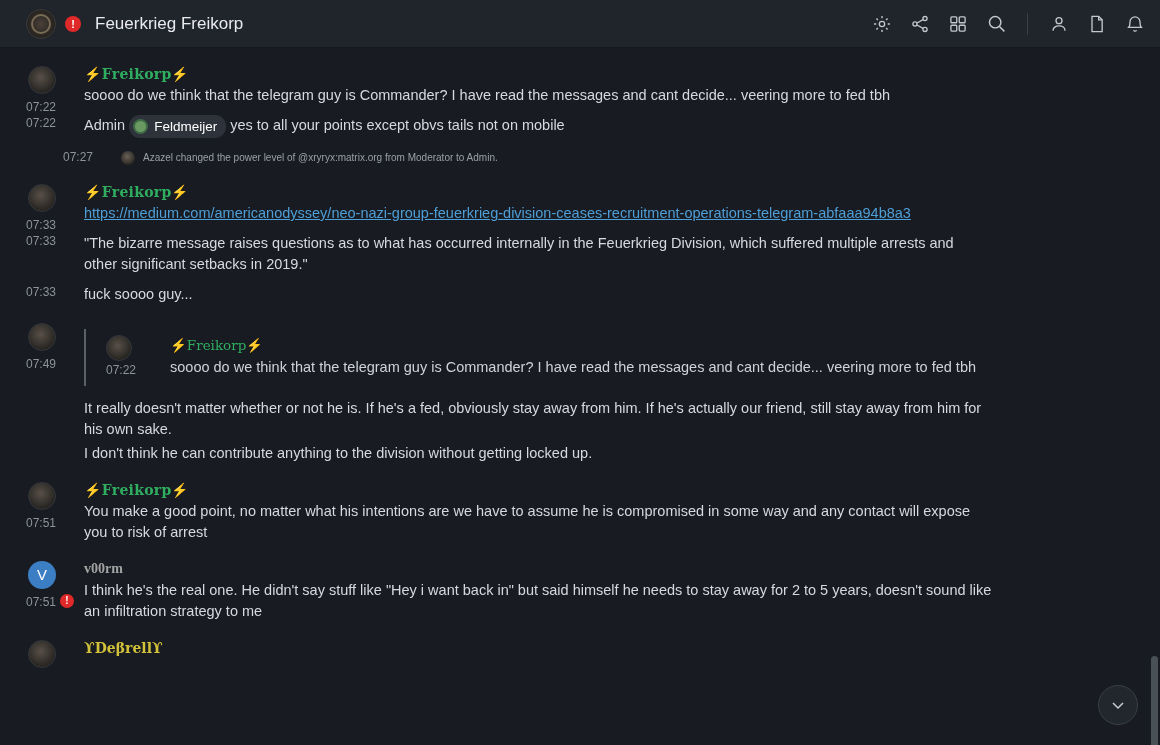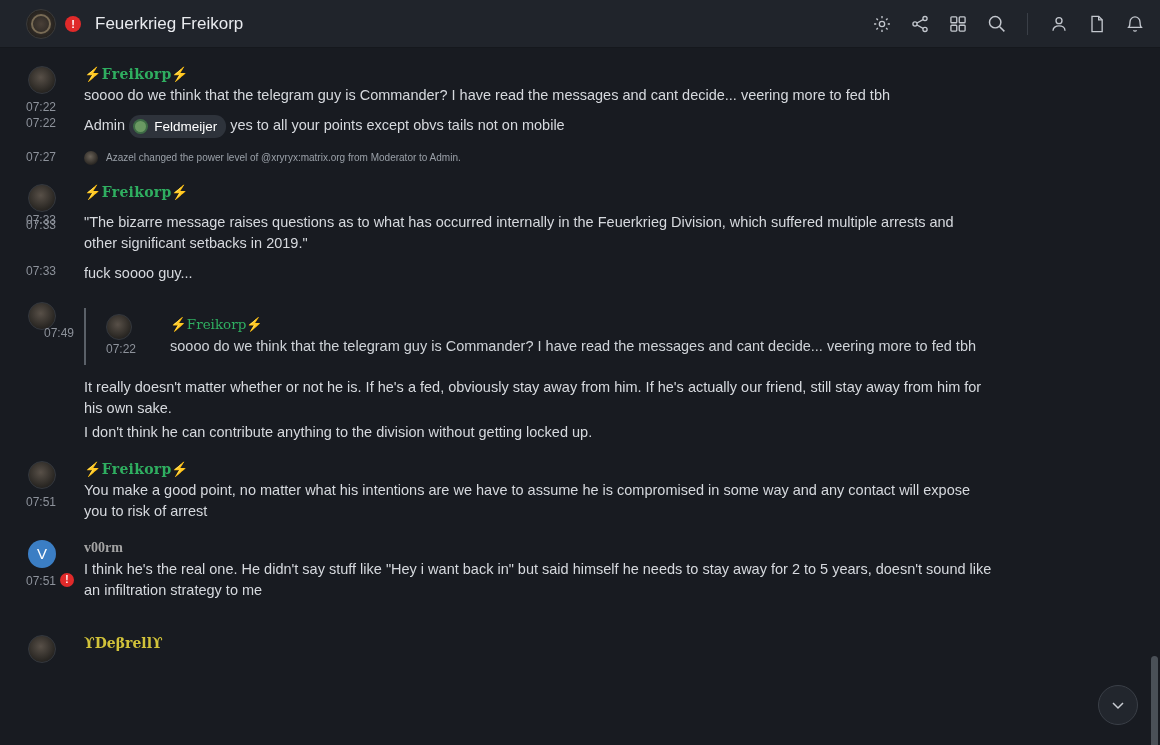--- a/index.html
+++ b/index.html
@@ -345,39 +345,42 @@
         <span>Admin</span>
         <span class="pill">
           <span class="pav"></span>
           <span>Feldmeijer</span>
         </span>
         <span>yes to all your points except obvs tails not on mobile</span>
       </div>
     </div>
   </div>
 
-  <div class="ev" style="margin-top:10px;">
+  <div class="ev" style="margin-top:10px;margin-left:37px;">
     <div class="gutter">
       <div class="ts" style="top:2px;">07:27</div>
     </div>
     <div class="body">
       <div class="state">
         <span class="mini-avatar"></span>
         <span>Azazel changed the power level of @xryryx:matrix.org from Moderator to Admin.</span>
       </div>
     </div>
   </div>
 
   <div class="ev" style="margin-top:16px;">
     <div class="gutter">
       <div class="avatar"></div>
       <div class="ts" style="top:34px;">07:33</div>
     </div>
     <div class="body">
       <div class="sender green">⚡Freikorp⚡</div>
+      <div class="line">
+        <span class="link">https://medium.com/americanodyssey/neo-nazi-group-feuerkrieg-division-ceases-recruitment-operations-telegram-abfaaa94b8a3</span>
+      </div>
     </div>
   </div>
 
   <div class="ev" style="margin-top:9px;">
     <div class="gutter">
       <div class="ts" style="top:1px;">07:33</div>
     </div>
     <div class="body">
       <div class="line" style="max-width:890px;">"The bizarre message raises questions as to what has occurred internally in the Feuerkrieg Division, which suffered multiple arrests and other significant setbacks in 2019."</div>
     </div>
@@ -388,21 +391,21 @@
       <div class="ts" style="top:1px;">07:33</div>
     </div>
     <div class="body">
       <div class="line">fuck soooo guy...</div>
     </div>
   </div>
 
   <div class="ev" style="margin-top:18px;">
     <div class="gutter">
       <div class="avatar"></div>
-      <div class="ts" style="top:24px;margin-left:18px;">07:49</div>
+      <div class="ts" style="top:34px;">07:49</div>
     </div>
     <div class="body">
       <div class="reply">
         <div class="reply-gutter">
           <div class="reply-avatar"></div>
           <div class="reply-ts">07:22</div>
         </div>
         <div class="reply-body">
           <div class="reply-sender">⚡Freikorp⚡</div>
           <div class="reply-text">soooo do we think that the telegram guy is Commander?  I have read the messages and cant decide... veering more to fed tbh</div>
@@ -429,21 +432,21 @@
       <div class="avatar letter">V</div>
       <div class="ts" style="top:34px;">07:51</div>
       <div class="warn-dot" style="top:33px;">!</div>
     </div>
     <div class="body">
       <div class="sender blue">v00rm</div>
       <div class="line" style="max-width:910px;">I think he's the real one. He didn't say stuff like "Hey i want back in" but said himself he needs to stay away for 2 to 5 years, doesn't sound like an infiltration strategy to me</div>
     </div>
   </div>
 
-  <div class="ev" style="margin-top:34px;">
+  <div class="ev" style="margin-top:18px;">
     <div class="gutter">
       <div class="avatar"></div>
     </div>
     <div class="body">
       <div class="sender yellow">ϒDeβrellϒ</div>
     </div>
   </div>
 
   <div class="scrollbar"></div>
 

